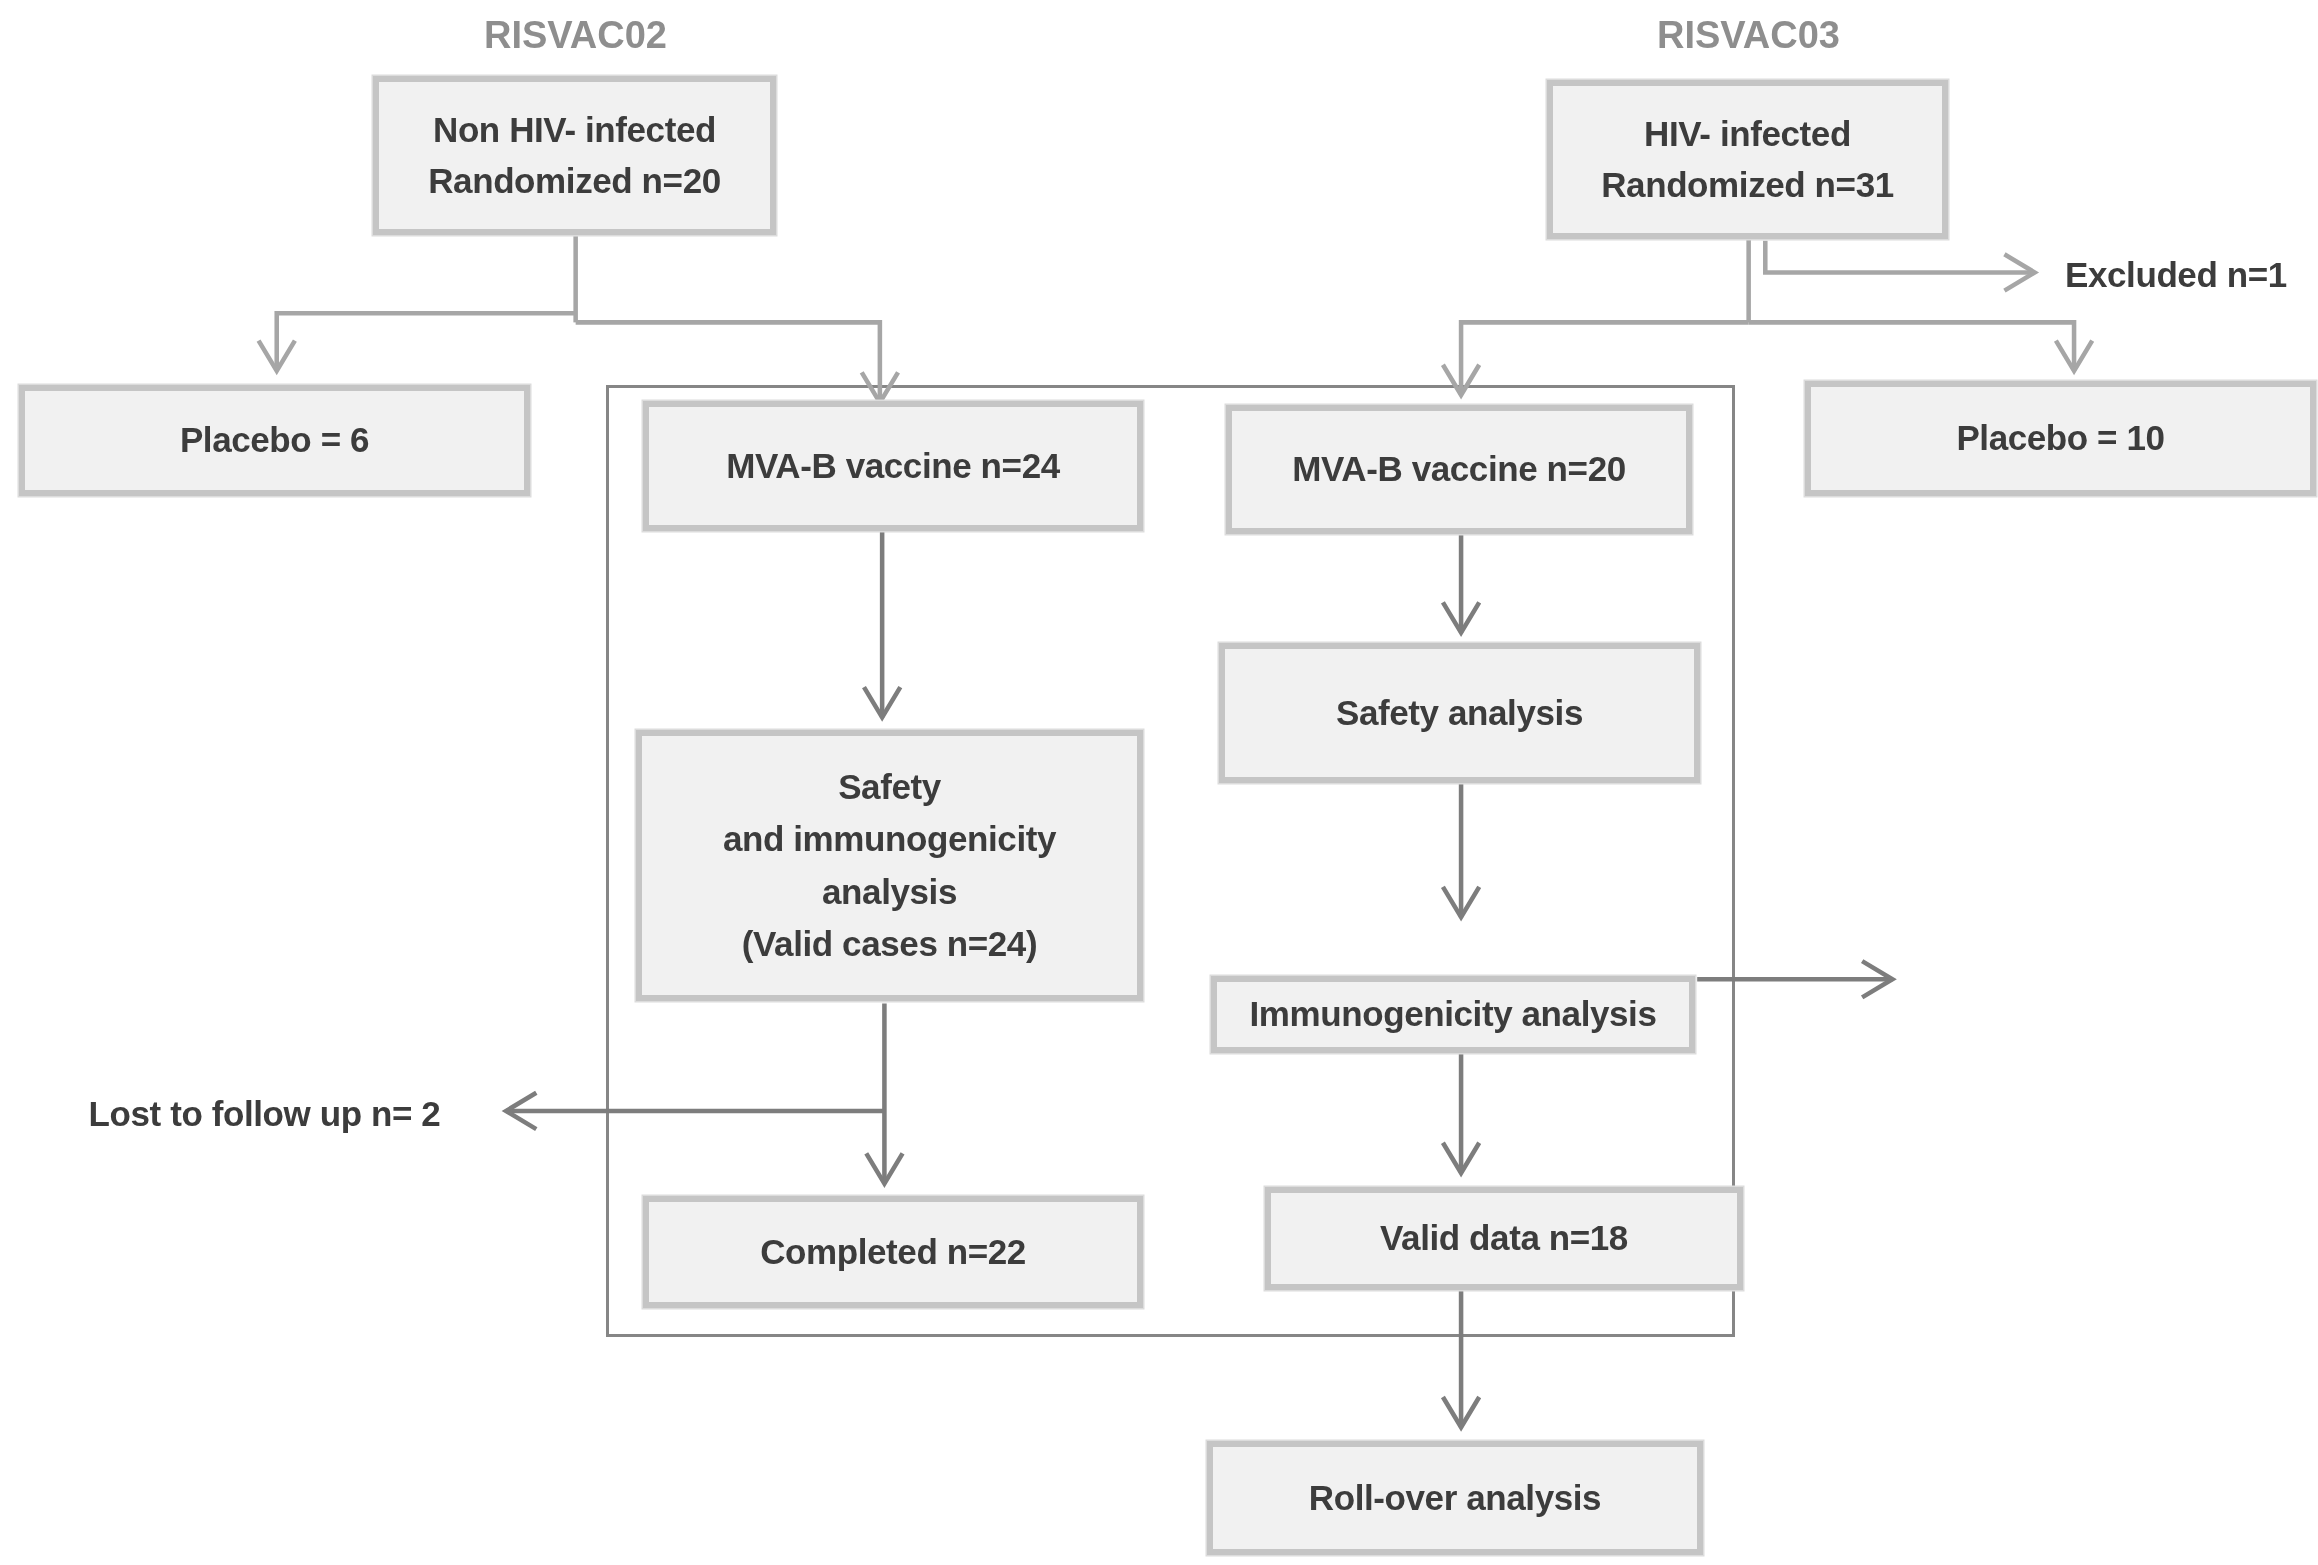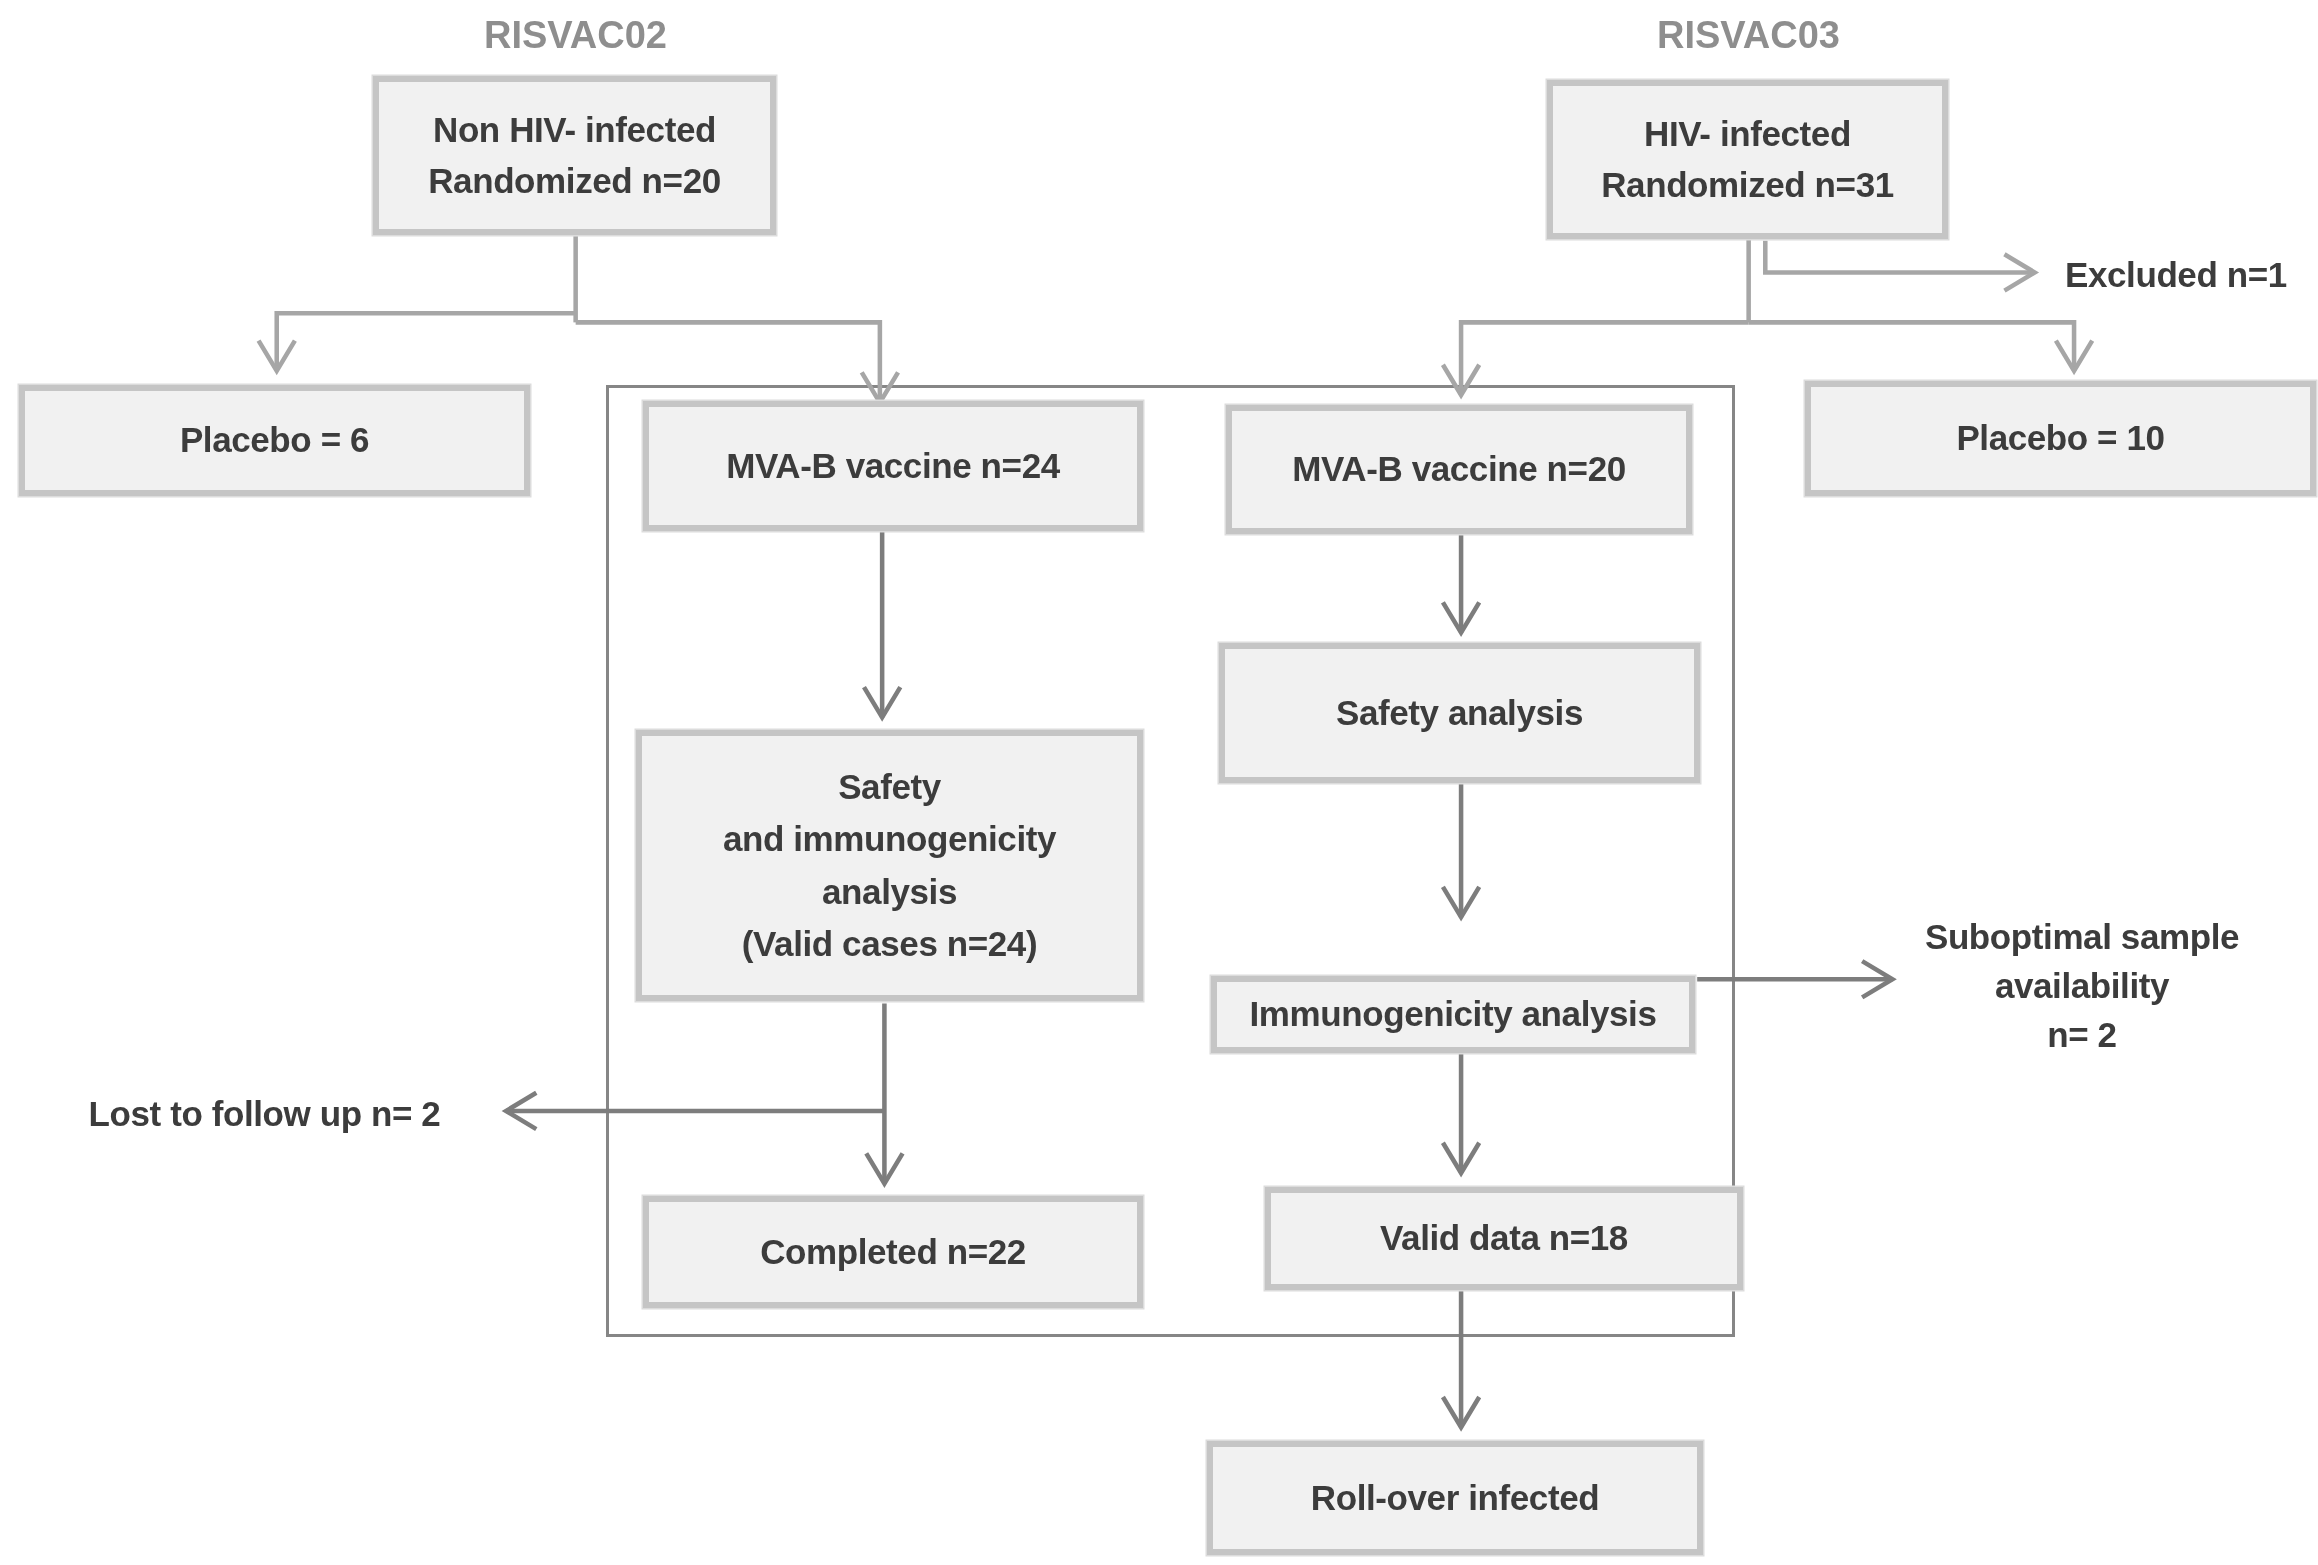--- a/index.html
+++ b/index.html
@@ -109,22 +109,19 @@
   <div class="node" style="left:1805px;top:381px;width:511px;height:115px;">Placebo = 10</div>
 
   <div class="node" style="left:636px;top:730px;width:507px;height:271px;line-height:1.5;">Safety
 and immunogenicity
 analysis
 (Valid cases n=24)</div>
   <div class="node" style="left:1219px;top:643px;width:481px;height:140px;">Safety analysis</div>
   <div class="node" style="left:1211px;top:976px;width:484px;height:77px;">Immunogenicity analysis</div>
 
   <div class="flabel" style="left:45px;top:1089px;width:439px;text-align:center;">Lost to follow up  n= 2</div>
-  <div class="flabel" style="left:1855px;top:912px;width:454px;text-align:center;">Suboptimal sample
-availability
-n= 2</div>
 
   <div class="node" style="left:643px;top:1196px;width:500px;height:112px;">Completed n=22</div>
   <div class="node" style="left:1265px;top:1187px;width:478px;height:103px;">Valid data n=18</div>
-  <div class="node" style="left:1207px;top:1441px;width:496px;height:114px;">Roll-over infected</div>
+  <div class="node" style="left:1207px;top:1441px;width:496px;height:114px;">Roll-over analysis</div>
 
 </div>
 
 
 </body></html>

